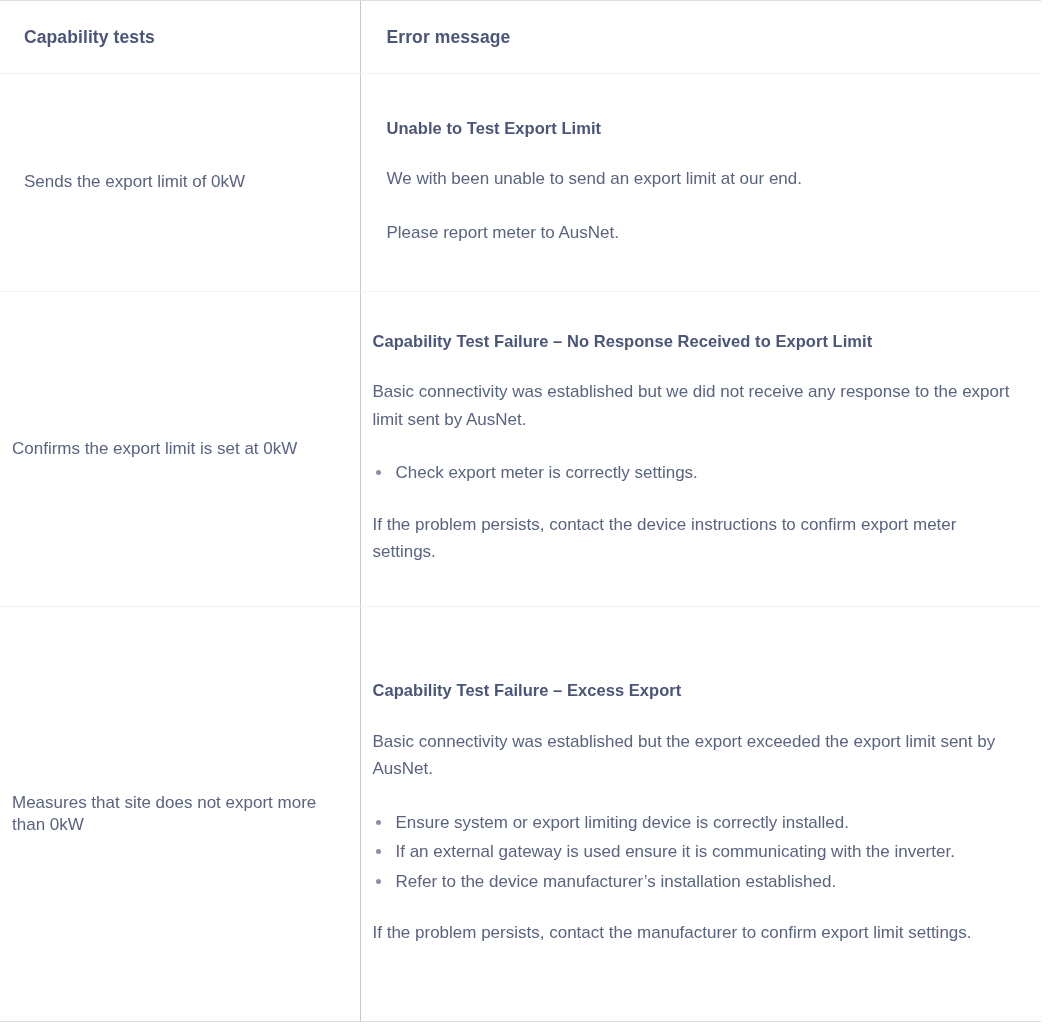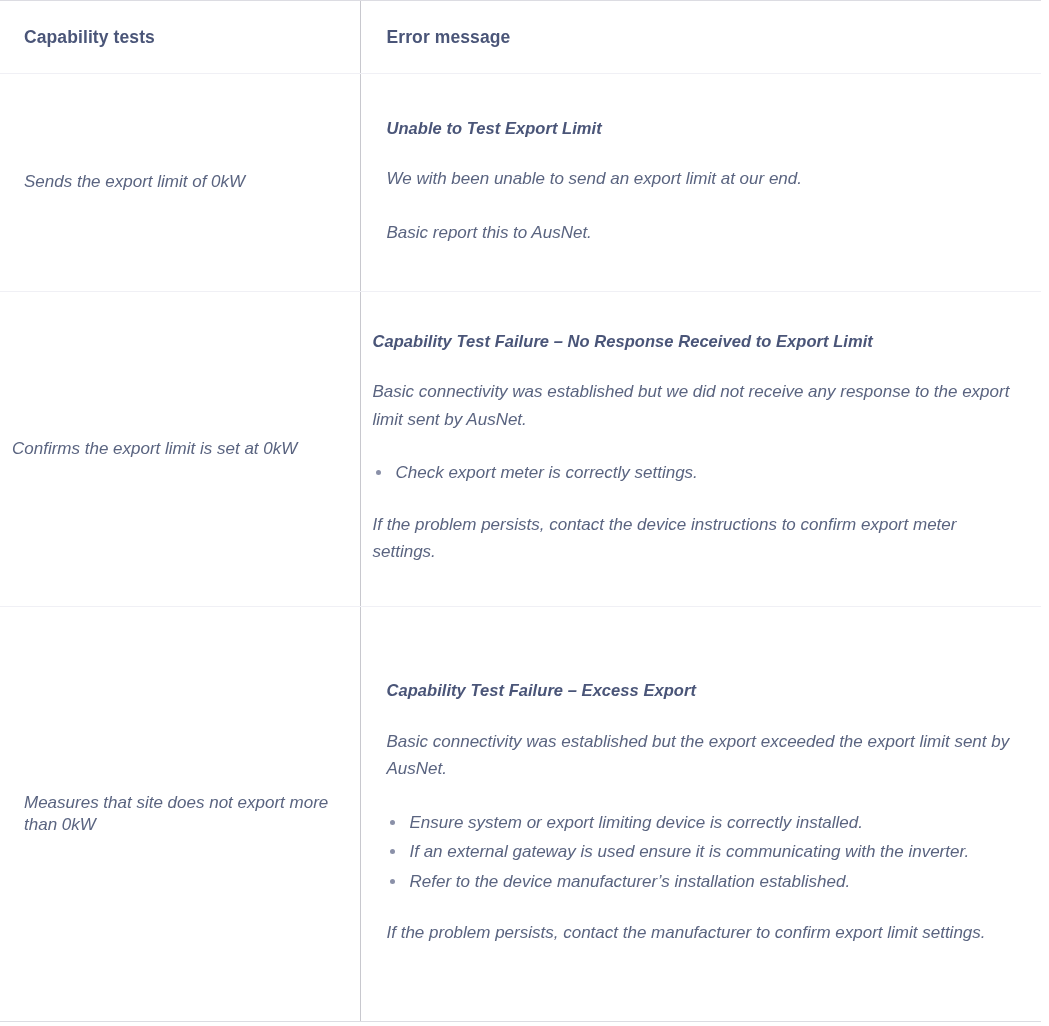--- a/index.html
+++ b/index.html
@@ -49,21 +49,20 @@
     padding-left: 26px;
     border-left: 1px solid #c8c8ce;
   }
 
   
   tbody td {
     vertical-align: middle;
     border-bottom: 1px solid #f0f0f5;
     padding: 0;
     box-sizing: border-box;
-    font-style: italic;
   }
   tbody tr:last-child td {
     border-bottom: 1px solid #dcdce2;
   }
 
   td.cell-test {
     padding: 18px 30px 18px 24px;
     font-size: 17px;
     line-height: 1.32;
     color: #5a6480;
@@ -115,21 +114,21 @@
     top: 11px;
     width: 5px;
     height: 5px;
     border-radius: 50%;
     background: #8a90a8;
   }
 
   
   tr.row-1 td { height: 218px; }
   tr.row-2 td { height: 315px; padding-left: 12px; }
-  tr.row-3 td { height: 415px; }
+  tr.row-3 td { height: 415px; padding-left: 12px; }
 </style>
 </head>
 <body>
 
 <div class="table-wrap">
   <table class="cap-table">
     <colgroup>
       <col class="col-tests">
       <col class="col-error">
     </colgroup>
@@ -139,21 +138,21 @@
         <th class="th-error">Error message</th>
       </tr>
     </thead>
     <tbody>
 
       <tr class="row-1">
         <td class="cell-test">Sends the export limit of 0kW</td>
         <td class="cell-error">
           <div class="err-heading">Unable to Test Export Limit</div>
           <p class="err-para">We with been unable to send an export limit at our end.</p>
-          <p class="err-para">Basic report this to AusNet.</p>
+          <p class="err-para">Please report meter to AusNet.</p>
         </td>
       </tr>
 
       <tr class="row-2">
         <td class="cell-test">Confirms the export limit is set at 0kW</td>
         <td class="cell-error">
           <div class="err-heading">Capability Test Failure – No Response Received to Export Limit</div>
           <p class="err-para">Basic connectivity was established but we did not receive any response to the export limit sent by AusNet.</p>
           <ul class="err-list">
             <li>

